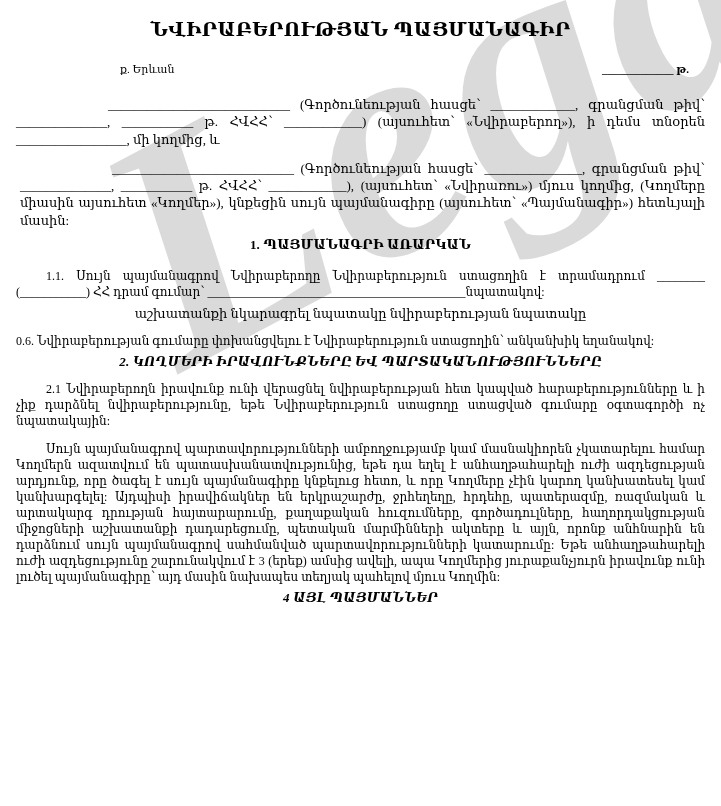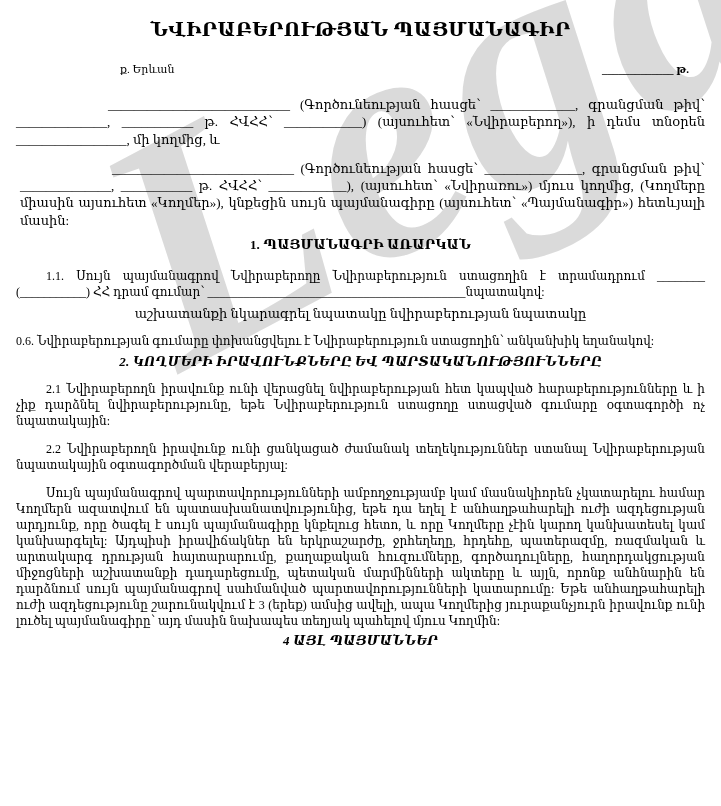--- a/index.html
+++ b/index.html
@@ -149,20 +149,19 @@
     <p class="party">____________________________ (Գործունեության հասցե՝ _____________, գրանցման թիվ՝ ______________, ___________ թ. ՀՎՀՀ՝ ____________) (այսուհետ՝ «Նվիրաբերող»), ի դեմս տնօրեն _________________, մի կողմից, և</p>
     <p class="party2">____________________________ (Գործունեության հասցե՝ _______________, գրանցման թիվ՝ ______________, ___________ թ. ՀՎՀՀ՝ ____________), (այսուհետ՝ «Նվիրառու») մյուս կողմից, (Կողմերը միասին այսուհետ «Կողմեր»), կնքեցին սույն պայմանագիրը (այսուհետ՝ «Պայմանագիր») հետևյալի մասին:</p>
 
     <h2 class="section-head">1.  ՊԱՅՄԱՆԱԳՐԻ ԱՌԱՐԿԱՆ</h2>
     <p class="para indent">1.1.  Սույն պայմանագրով  Նվիրաբերողը  Նվիրաբերություն  ստացողին  է  տրամադրում  ________ (___________) ՀՀ դրամ գումար՝ ___________________________________________նպատակով:</p>
     <div class="centered-note">աշխատանքի նկարագրել նպատակը նվիրաբերության նպատակը</div>
     <p class="para">0.6. Նվիրաբերության գումարը փոխանցվելու է Նվիրաբերություն ստացողին՝ անկանխիկ եղանակով:</p>
 
     <h2 class="section-head tight">2. ԿՈՂՄԵՐԻ ԻՐԱՎՈՒՆՔՆԵՐԸ ԵՎ ՊԱՐՏԱԿԱՆՈՒԹՅՈՒՆՆԵՐԸ</h2>
     <p class="para indent">2.1  Նվիրաբերողն  իրավունք  ունի  վերացնել  նվիրաբերության  հետ  կապված  հարաբերությունները  և  ի  չիք դարձնել նվիրաբերությունը, եթե Նվիրաբերություն ստացողը ստացված գումարը օգտագործի ոչ նպատակային:</p>
-    <p class="para indent">2.2  Նվիրաբերողն  իրավունք  ունի  ցանկացած  ժամանակ  տեղեկություններ  ստանալ  Նվիրաբերության նպատակային օգտագործման վերաբերյալ:</p>
 
     <p class="para indent">Սույն  պայմանագրով  պարտավորությունների  ամբողջությամբ  կամ  մասնակիորեն  չկատարելու  համար Կողմերն ազատվում են պատասխանատվությունից, եթե դա եղել է անհաղթահարելի ուժի ազդեցության արդյունք, որը ծագել է սույն պայմանագիրը կնքելուց հետո, և որը Կողմերը չէին կարող կանխատեսել կամ կանխարգելել: Այդպիսի իրավիճակներ են երկրաշարժը, ջրհեղեղը, հրդեհը, պատերազմը, ռազմական և արտակարգ դրության հայտարարումը,  քաղաքական  հուզումները,  գործադուլները,  հաղորդակցության  միջոցների  աշխատանքի դադարեցումը, պետական մարմինների ակտերը և այլն, որոնք անհնարին են դարձնում սույն պայմանագրով սահմանված պարտավորությունների կատարումը: Եթե անհաղթահարելի ուժի ազդեցությունը շարունակվում է 3 (երեք) ամսից ավելի, ապա Կողմերից յուրաքանչյուրն իրավունք ունի լուծել պայմանագիրը՝ այդ մասին նախապես տեղյակ պահելով մյուս Կողմին:</p>
 
     <h2 class="section-head tight">4 ԱՅԼ ՊԱՅՄԱՆՆԵՐ</h2>
 
   </div>
 </div>
 
 </body></html>

